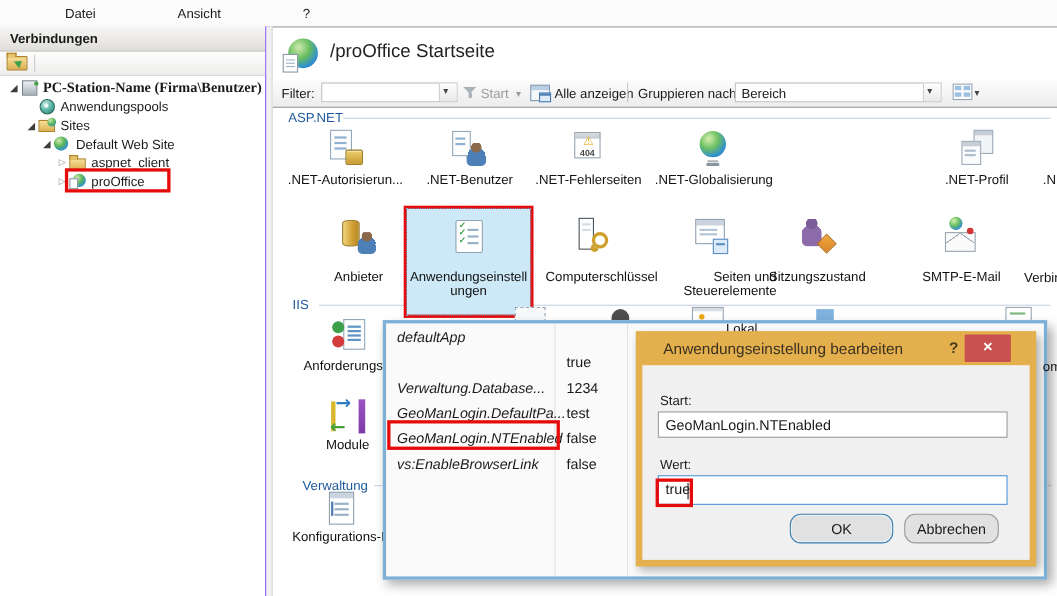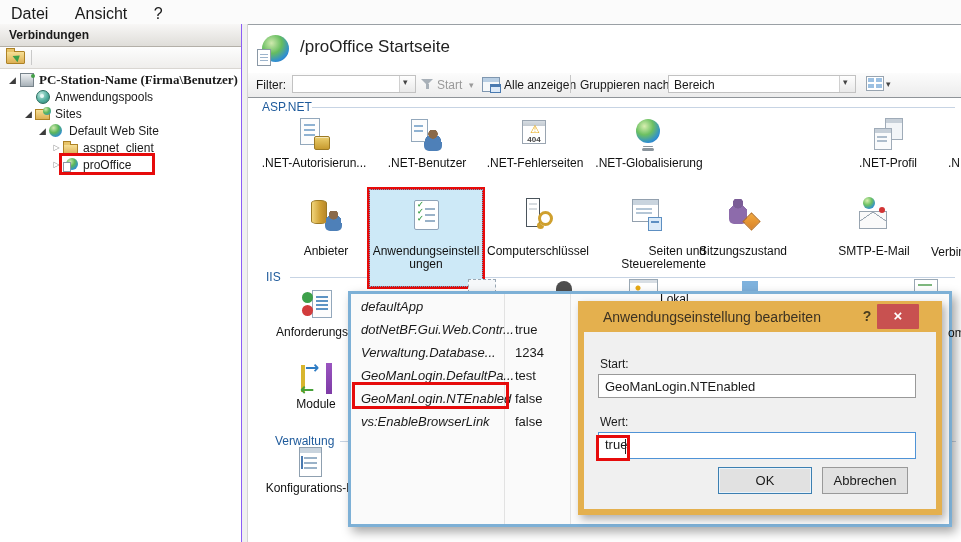--- a/index.html
+++ b/index.html
@@ -1,20 +1,20 @@
 <!DOCTYPE html>
 <html><head>
 <meta charset="utf-8">
 <style>
   html,body{margin:0;padding:0;background:#fff;}
   .stage{position:relative;width:961px;height:542px;background:#fff;overflow:hidden;
          font-family:"Liberation Sans",sans-serif;color:#1a1a1a;}
   
   .menubar{position:absolute;left:0;top:0;right:0;height:24px;background:#fbfbfb;border-bottom:1px solid #d6d6d6;}
-  .menubar span{display:inline-block;padding:5px 11px 0 11px;font-size:16px;cursor:default;}
+  .menubar span{display:inline-block;padding:5px 11px 0 11px;font-size:12px;cursor:default;margin-left:48px;}
   
   .sidebar{position:absolute;left:0;top:24px;width:241px;bottom:0;background:#fff;border-right:5px solid #8b5cf6;}
   .sb-header{height:18px;background:linear-gradient(#f8f7f6,#dfddd9);border-bottom:1px solid #b3afa8;
              font-weight:bold;font-size:12px;padding:4px 0 0 9px;}
   .sb-toolbar{position:relative;height:21px;background:linear-gradient(#fdfdfd,#efeeec);border-bottom:1px solid #d9d6d2;}
   .tb-folder{position:absolute;left:6px;top:4px;width:17px;height:11px;background:linear-gradient(#f6df95,#ddb054);
              border:1px solid #ad8226;border-radius:1px;}
   .tb-folder::before{content:"";position:absolute;left:-1px;top:-4px;width:7px;height:3px;background:#e8c468;border:1px solid #ad8226;border-bottom:none;}
   .tb-folder::after{content:"";position:absolute;left:7px;top:0px;border:4px solid transparent;border-left:6px solid #3da04a;transform:rotate(-38deg);}
   .tb-sep{position:absolute;left:31px;top:3px;bottom:3px;width:1px;background:#c9c9c9;}
@@ -173,21 +173,21 @@
   .dlg-help{position:absolute;left:282px;top:7px;font-size:14px;font-weight:bold;color:#4a3d1d;width:14px;text-align:center;}
   .dlg-close{position:absolute;left:299px;top:3px;width:42px;height:25px;background:#c85150;color:#fff;
              font-size:15px;font-weight:bold;text-align:center;line-height:24px;border-radius:1px;cursor:default;}
   .dlg-label{position:absolute;font-size:12px;color:#1a1a1a;}
   .dlg-input{position:absolute;left:20px;width:318px;background:#fff;border:1px solid #999;box-sizing:border-box;
              font-size:13px;padding:4px 0 0 6px;}
   .dlg-input.focus{border-color:#4f93d6;}
   .true-redbox{position:absolute;left:18px;top:134px;width:34px;height:26px;border:3px solid #e60b0b;box-sizing:border-box;}
   .caret{position:absolute;left:47px;top:138px;width:1px;height:15px;background:#222;}
   .btn{position:absolute;top:166px;height:27px;background:#e1e1e1;font-size:13px;text-align:center;line-height:25px;
-       box-sizing:border-box;cursor:default;}
+       box-sizing:border-box;cursor:default;border-radius:10px;}
   .btn.ok{left:140px;width:94px;border:1px solid #3c7fb1;box-shadow:inset 0 0 0 1px #e9f3fb;}
   .btn.cancel{left:244px;width:86px;border:1px solid #999;}
 </style>
 </head>
 <body>
 
 <div class="stage">
 
   <div class="menubar">
     <span>Datei</span>
@@ -308,21 +308,21 @@
       </div>
       <div class="tile sel" style="left: 370px; top: 190px;">
         <span class="icn ic-checklist-icon" style="margin-top: 8px;"></span>
         <div class="tilab" style="margin-top: 13px;">
           <div>Anwendungseinstell</div>
           <div>ungen</div>
         </div>
       </div>
       <div class="tile" style="left: 478px; top: 197px;">
         <span class="icn ic-machine-key-icon"></span>
-        <div class="tilab" style="margin-top: 14px;">
+        <div class="tilab" style="margin-top: 14px; text-align: right;">
           <div>Computerschlüssel</div>
         </div>
       </div>
       <div class="tile" style="left: 586px; top: 197px;">
         <span class="icn ic-pages-controls-icon"></span>
         <div class="tilab" style="margin-top: 14px; text-align: right;">
           <div>Seiten und</div>
           <div>Steuerelemente</div>
         </div>
       </div>
@@ -367,21 +367,20 @@
 
   <div class="popup">
     <div class="pcol" style="left:153px;"></div>
     <div class="pcol" style="left:219px;"></div>
     <div id="plist">
         <div class="prow" style="top: 3px;">
           <span class="pname">defaultApp</span>
           <span class="pval"></span>
         </div>
         <div class="prow" style="top: 26px;">
-          <span class="pname">dotNetBF.Gui.Web.Contr...</span>
           <span class="pval">true</span>
         </div>
         <div class="prow" style="top: 49px;">
           <span class="pname">Verwaltung.Database...</span>
           <span class="pval">1234</span>
         </div>
         <div class="prow" style="top: 72px;">
           <span class="pname">GeoManLogin.DefaultPa...</span>
           <span class="pval">test</span>
         </div>

